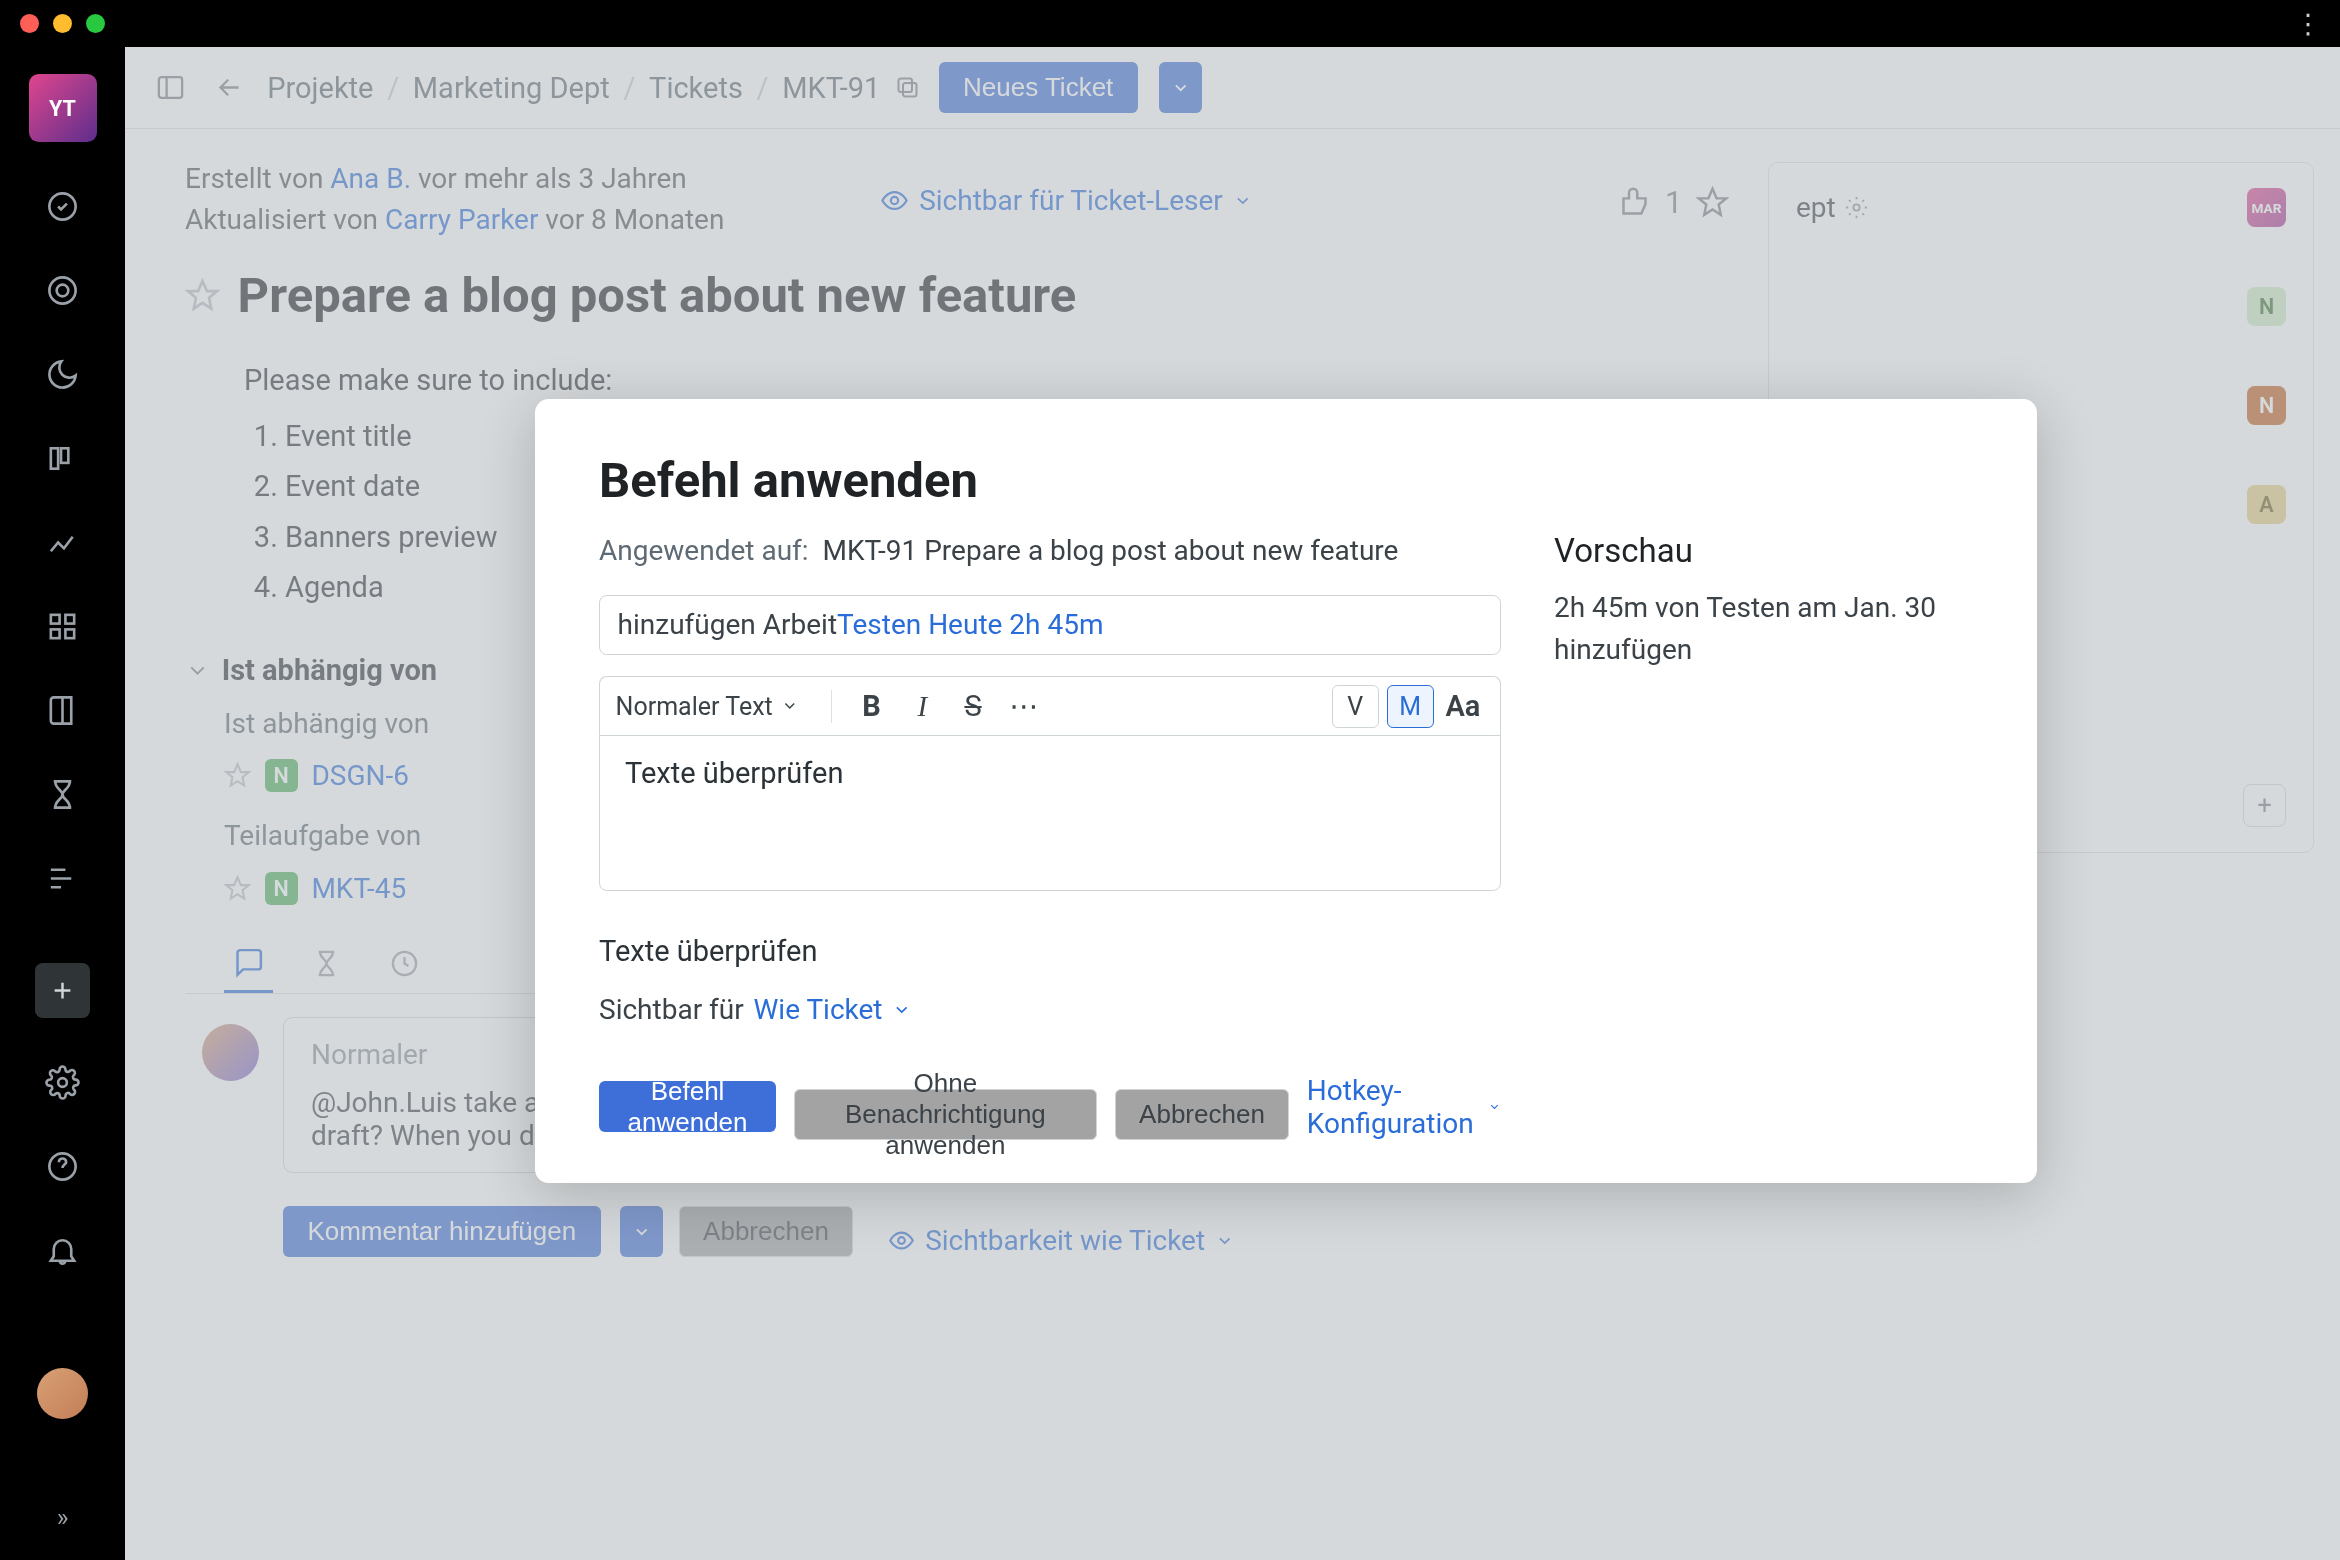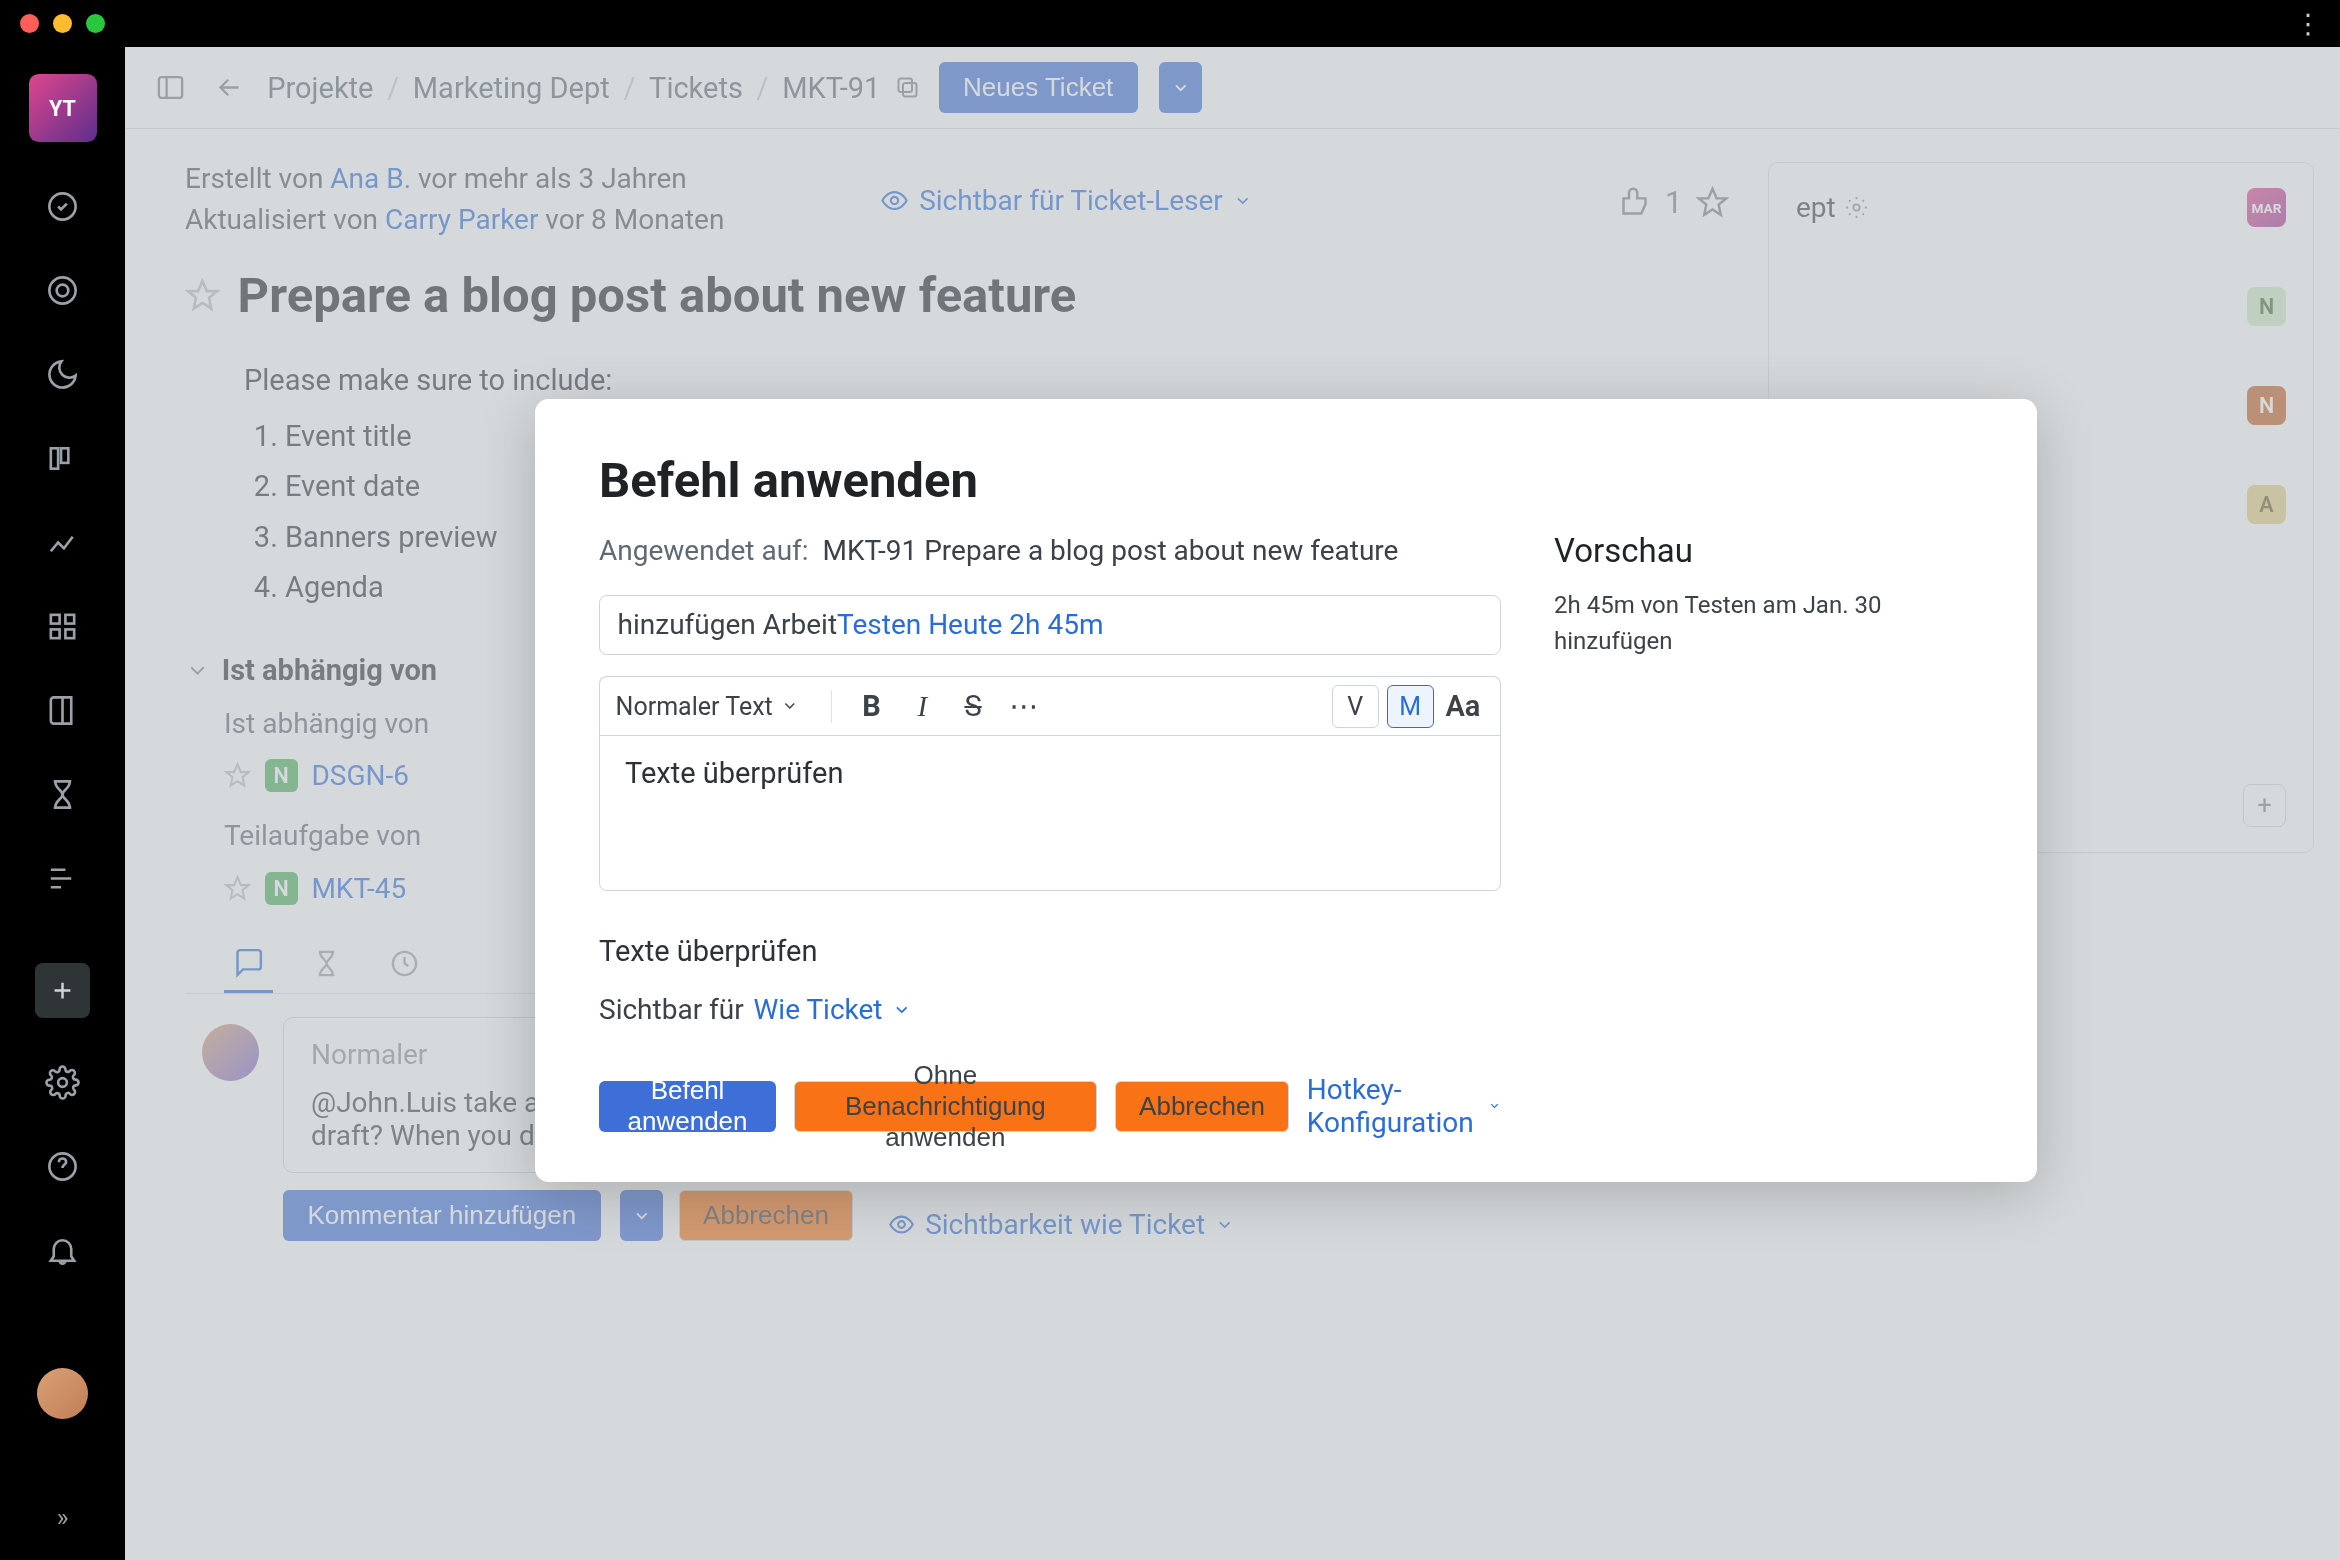--- a/index.html
+++ b/index.html
@@ -86,21 +86,21 @@
 
     
     .tabs { display:flex; align-items:center; gap: 29px; border-bottom: 1px solid #dde1e5; margin-top: 39px; padding-left: 39px; }
     .tab-ic { width: 49px; height: 49px; display:flex; align-items:center; justify-content:center; color:#9aa1a8; padding-bottom: 9.8px; }
     .tab-ic.active { color:#2a6dd9; border-bottom: 3.9px solid #2a6dd9; }
 
     .comment-ed { margin-top: 23.4px; margin-left: 98px; width: 1287px; border: 1px solid #cfd4d9; border-radius: 9.8px; padding: 19.5px 27px; font-size: 28px; color:#3b4248; position: relative; }
     .comment-avatar { position:absolute; left:-82px; top: 5.9px; width: 57px; height: 57px; border-radius:50%; background: linear-gradient(135deg,#d9a074,#7866d4); }
 
     .comment-actions { display:flex; align-items:flex-end; gap: 15.6px; margin-top: 17.6px; margin-left: 98px; }
-    .btn-outline { background:#f97316; color:#3b4248; border-color:#cfd4d9; }
+    .btn-outline { background:#a3a3a3; color:#3b4248; border-color:#cfd4d9;margin-top:16px; }
     .link-blue { color:#2a6dd9; font-size: 28px; display:inline-flex; align-items:center; gap:9.8px; margin-left: 19.5px; }
 
     
     .overlay { position:absolute; inset:0; background: rgba(180,185,190,0.55); }
 
     
     .modal { position:absolute; left: 410px; top: 352px; width: 1502px; background:#fff; border-radius: 13.7px; box-shadow: 0 11.7px 59px rgba(0,0,0,0.2); padding: 53px 64px 43px; }
     .modal h1 { font-size: 49px; font-weight: 700; margin-bottom: 21.5px; }
     .modal-body { display:flex; gap: 53px; }
     .modal-left { flex: 1; }
@@ -120,21 +120,21 @@
     .ed-body { width: 100%; height: 156px; border:1px solid #cfd4d9; border-radius: 0 0 7.8px 7.8px; padding: 19.5px 25px; font-size: 29px; color:#2b3238; resize: none; }
     
     .sub-txt { font-size: 29px; color:#2b3238; margin-top: 43px; margin-bottom: 25px; }
     .visible-for { font-size: 28px; color:#3b4248; display:flex; align-items:center; gap:9.8px; }
     .visible-for .link { color:#2a6dd9; }
     
     .modal-actions { display:flex; align-items:center; gap: 17.6px; margin-top: 47px; }
     .hotkey-link { color:#2a6dd9; font-size: 28px; margin-left: auto; display:flex; align-items:center; gap:7.8px; }
 
     .preview-h { font-size: 33px; font-weight:400; margin-bottom: 17.6px; }
-    .preview-txt { font-size: 24px; color:#3b4248; line-height:1.5; }
+    .preview-txt { font-size: 28px; color:#3b4248; line-height:1.5; }
 
     svg { display: block; }
   </style>
 </head>
 <body>
 
 <div class="titlebar">
   <div class="traffic-lights">
     <div class="tl red"></div>
     <div class="tl yellow"></div>

